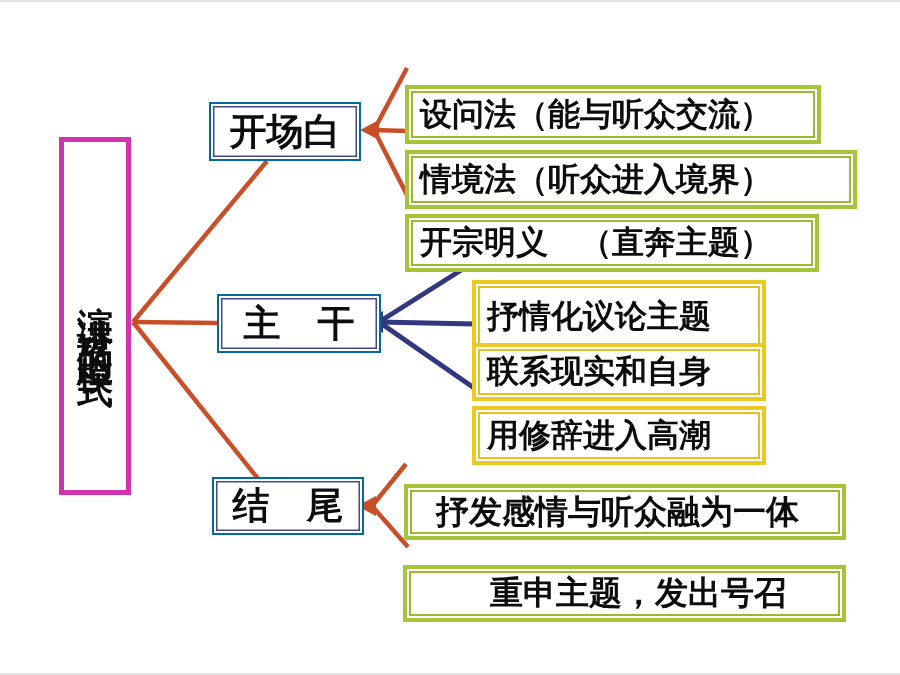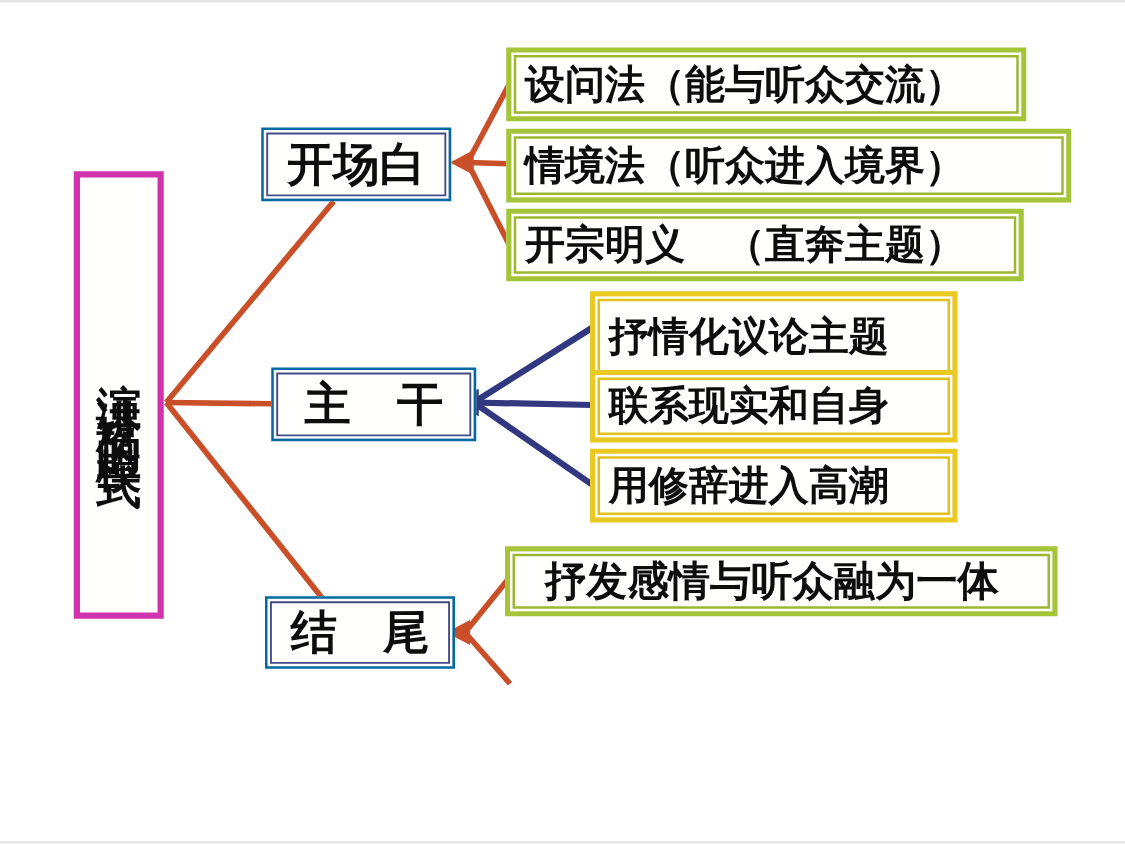--- a/index.html
+++ b/index.html
@@ -36,21 +36,21 @@
     line-height:1;
   }
   
   .branch-box{
     border:2px solid #0369a1;
     box-shadow:inset 0 0 0 2px #ffffff, inset 0 0 0 3.5px #454a87;
     justify-content:center;
     font-size:37px;
   }
   
-  .leaf-box{font-size:32px;padding-left:11px;}
+  .leaf-box{font-size:32px;padding-left:11px;margin-top:47px;}
   .leaf-green{
     border:4px solid #a6c437;
     box-shadow:inset 0 0 0 2px #ffffff, inset 0 0 0 4px #9cb830;
   }
   .leaf-yellow{
     border:4px solid #eac922;
     box-shadow:inset 0 0 0 2px #ffffff, inset 0 0 0 4px #e3c11c;
   }
   .leaf-center{justify-content:center;padding-left:0;}
   .leaf-big{font-size:33px;padding-left:28px;}
@@ -124,14 +124,17 @@
   <div class="node leaf-box leaf-yellow" style="left:472px;top:296px;width:294px;height:58px;">
     <span>联系现实和自身</span>
   </div>
   <div class="node leaf-box leaf-yellow" style="left:472px;top:359px;width:294px;height:59px;">
     <span>用修辞进入高潮</span>
   </div>
 
   <div class="node leaf-box leaf-green leaf-big" style="left:404px;top:437px;width:442px;height:56px;">
     <span>抒发感情与听众融为一体</span>
   </div>
+  <div class="node leaf-box leaf-green leaf-center leaf-big" style="left:403px;top:518px;width:443px;height:57px;">
+    <span>重申主题，发出号召</span>
+  </div>
 
 </div>
 
 </body></html>

